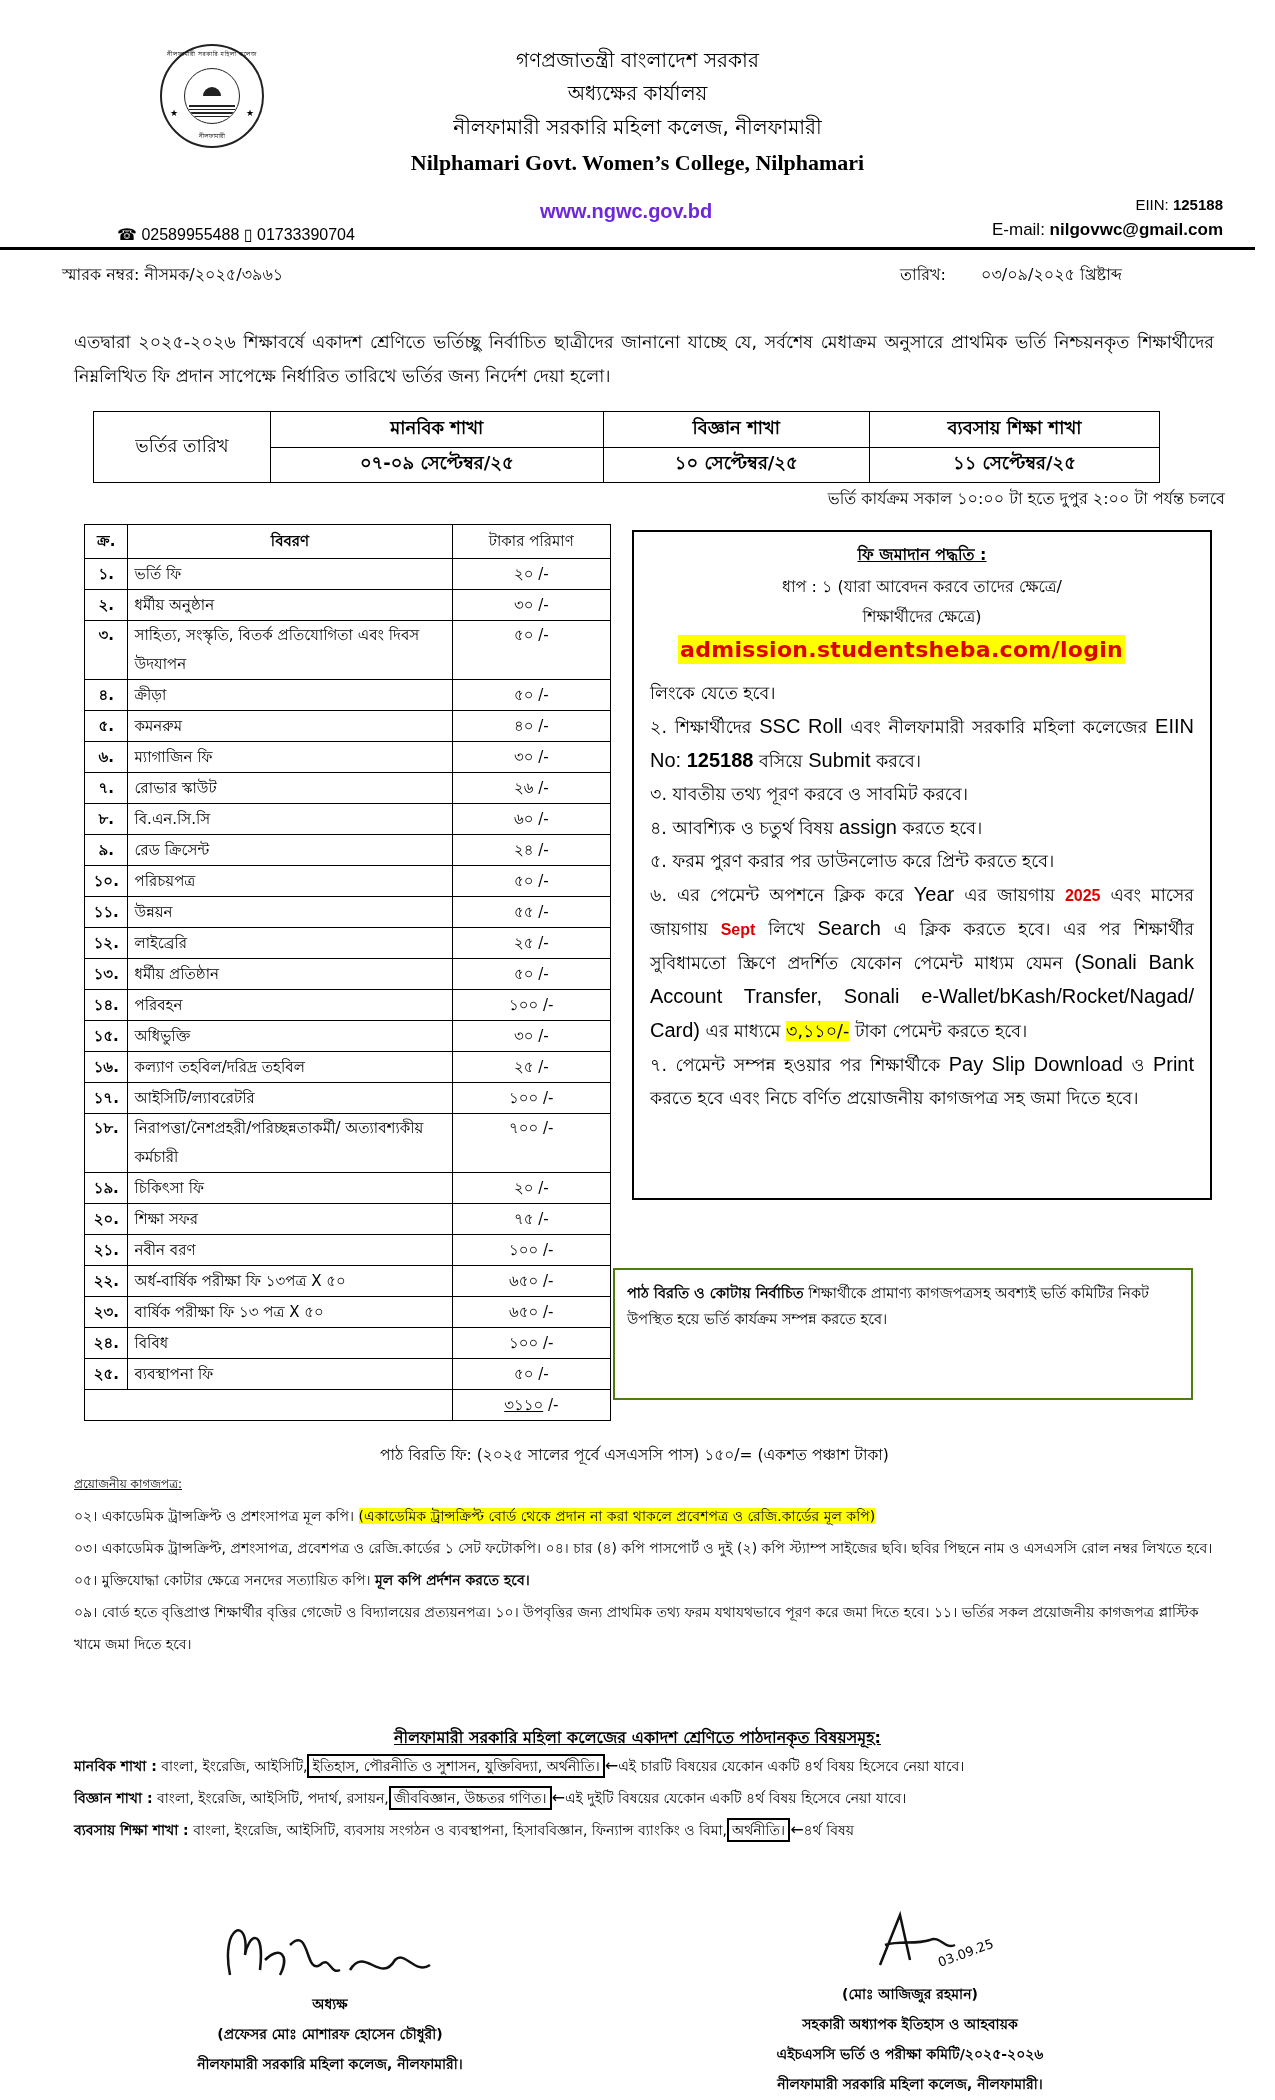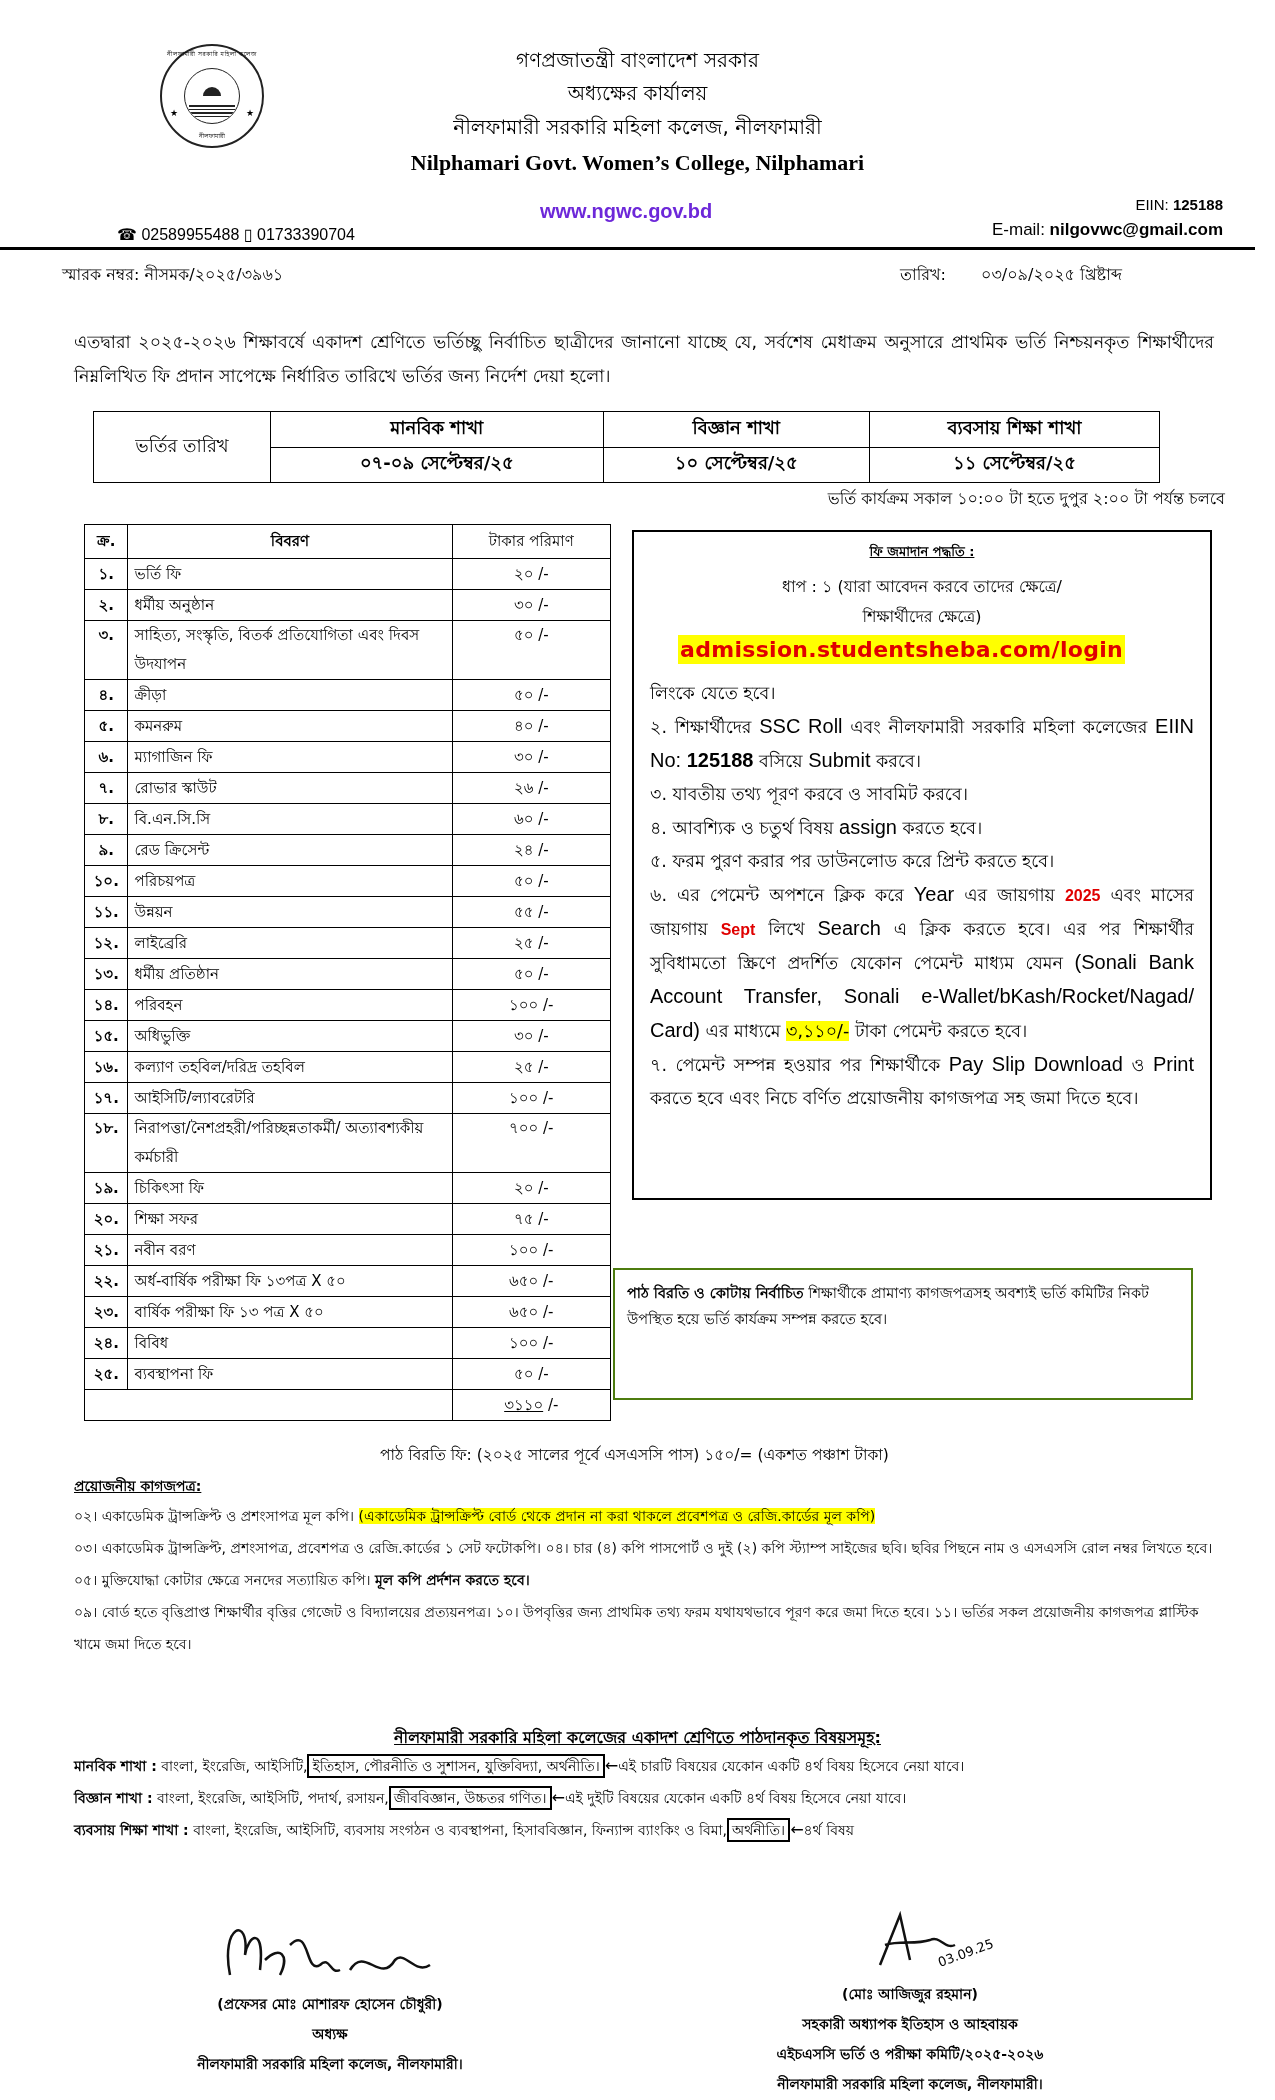--- a/index.html
+++ b/index.html
@@ -46,38 +46,38 @@
   .fee .sl { width:41px; text-align:center; font-weight:bold; padding:0; }
   .fee .desc { width:300px; }
   .fee .amt { width:140px; text-align:center; }
   .fee tr.tall td { height:58px; line-height:29px; }
   .fee th { border:1px solid #000; font-size:15px; height:31px; font-weight:bold; }
   .fee th.amt-h { font-weight:normal; }
   .fee .total { text-decoration:underline; }
 
   
   .paybox { left:632px; top:530px; width:580px; height:670px; border:2px solid #000; box-sizing:border-box; }
-  .paybox .title { position:absolute; left:0; right:0; top:10px; text-align:center; font-weight:bold; font-size:13px; }
+  .paybox .title { position:absolute; left:0; right:0; top:10px; text-align:center; font-weight:bold; font-size:16px; }
   .paybox .title span { text-decoration:underline; }
   .paybox .step { position:absolute; left:0; right:0; top:40px; text-align:center; font-size:16px; line-height:30px; }
   .paybox .link { position:absolute; left:44px; top:103px; background:#ffff00; color:#e00000;
                   font-family:"DejaVu Sans", sans-serif; font-weight:bold; font-size:22px; padding:2px 2px; letter-spacing:0.3px; }
   .paybox .body { position:absolute; left:16px; right:16px; top:145px; font-size:17.5px; line-height:33px; text-align:justify; }
   .paybox .en { font-family:"Liberation Sans", sans-serif; font-size:20px; }
   .paybox .red { color:#e00000; font-weight:bold; font-family:"Liberation Sans", sans-serif; font-size:16px; }
   .paybox .hl { background:#ffff00; }
   .paybox .b { font-weight:bold; }
 
   .quotabox { left:613px; top:1268px; width:580px; height:132px; border:2px solid #4d7c0f; box-sizing:border-box;
               padding:10px 12px; font-size:14.5px; line-height:26px; }
   .quotabox b { font-weight:bold; }
 
   .patho { left:380px; top:1443px; font-size:15.5px; font-weight:normal; }
 
-  .req-h { left:74px; top:1475px; font-size:14px; font-weight:bold; text-decoration:underline; }
+  .req-h { left:74px; top:1475px; font-size:12px; font-weight:normal; text-decoration:underline; }
   .req { left:74px; top:1500px; width:1150px; font-size:14px; line-height:32px; }
   .req .link { background:#ffff00; color:#e00000; font-weight:bold; font-size:20px; font-family:"DejaVu Sans", sans-serif; padding:0 2px; }
   .req .hl { background:#ffff00; }
   .req b { font-weight:bold; }
 
   .subj-h { left:0; width:1275px; top:1725px; text-align:center; font-size:16px; font-weight:bold; text-decoration:underline; }
   .subj { left:74px; top:1750px; width:1150px; font-size:14px; line-height:32px; }
   .subj b { font-weight:bold; }
   .subj .boxed { border:2px solid #000; padding:2px 3px; }
   .arrow { font-size:16px; }
@@ -330,22 +330,22 @@
   <div><b>মানবিক শাখা :</b><span> বাংলা, ইংরেজি, আইসিটি,</span><span class="boxed">ইতিহাস, পৌরনীতি ও সুশাসন, যুক্তিবিদ্যা, অর্থনীতি।</span><span class="arrow">←</span><span>এই চারটি বিষয়ের যেকোন একটি ৪র্থ বিষয় হিসেবে নেয়া যাবে।</span></div>
   <div><b>বিজ্ঞান শাখা :</b><span> বাংলা, ইংরেজি, আইসিটি, পদার্থ, রসায়ন,</span><span class="boxed">জীববিজ্ঞান, উচ্চতর গণিত।</span><span class="arrow">←</span><span>এই দুইটি বিষয়ের যেকোন একটি ৪র্থ বিষয় হিসেবে নেয়া যাবে।</span></div>
   <div><b>ব্যবসায় শিক্ষা শাখা :</b><span> বাংলা, ইংরেজি, আইসিটি, ব্যবসায় সংগঠন ও ব্যবস্থাপনা, হিসাববিজ্ঞান, ফিন্যান্স ব্যাংকিং ও বিমা,</span><span class="boxed">অর্থনীতি।</span><span class="arrow">←</span><span>৪র্থ বিষয়</span></div>
 </div>
 
 <div class="abs sig1">
   <svg width="400" height="70">
     <path d="M100 60 C90 10, 120 0, 115 40 C118 20, 135 10, 130 55 M135 45 C150 30, 160 40, 150 60 M160 30 C180 10, 175 60, 190 50 C200 40, 200 60, 210 55" stroke="#111" stroke-width="2.5" fill="none"></path>
     <path d="M220 55 C235 30, 250 70, 265 45 C275 35, 285 60, 300 50" stroke="#111" stroke-width="2.5" fill="none"></path>
   </svg>
+  <div class="sig-text">অধ্যক্ষ</div>
   <div class="sig-text">(প্রফেসর মোঃ মোশারফ হোসেন চৌধুরী)</div>
-  <div class="sig-text">অধ্যক্ষ</div>
   <div class="sig-text">নীলফামারী সরকারি মহিলা কলেজ, নীলফামারী।</div>
 </div>
 
 <div class="abs sig2">
   <svg width="440" height="70">
     <path d="M190 60 L210 10 L220 55 M195 40 C210 35, 225 40, 240 35 C250 30, 255 45, 265 40" stroke="#111" stroke-width="2.5" fill="none"></path>
     <text x="250" y="62" font-size="13" transform="rotate(-20 250 62)" font-family="DejaVu Sans, sans-serif">03.09.25</text>
   </svg>
   <div class="sig-text">(মোঃ আজিজুর রহমান)</div>
   <div class="sig-text">সহকারী অধ্যাপক ইতিহাস ও আহবায়ক</div>

